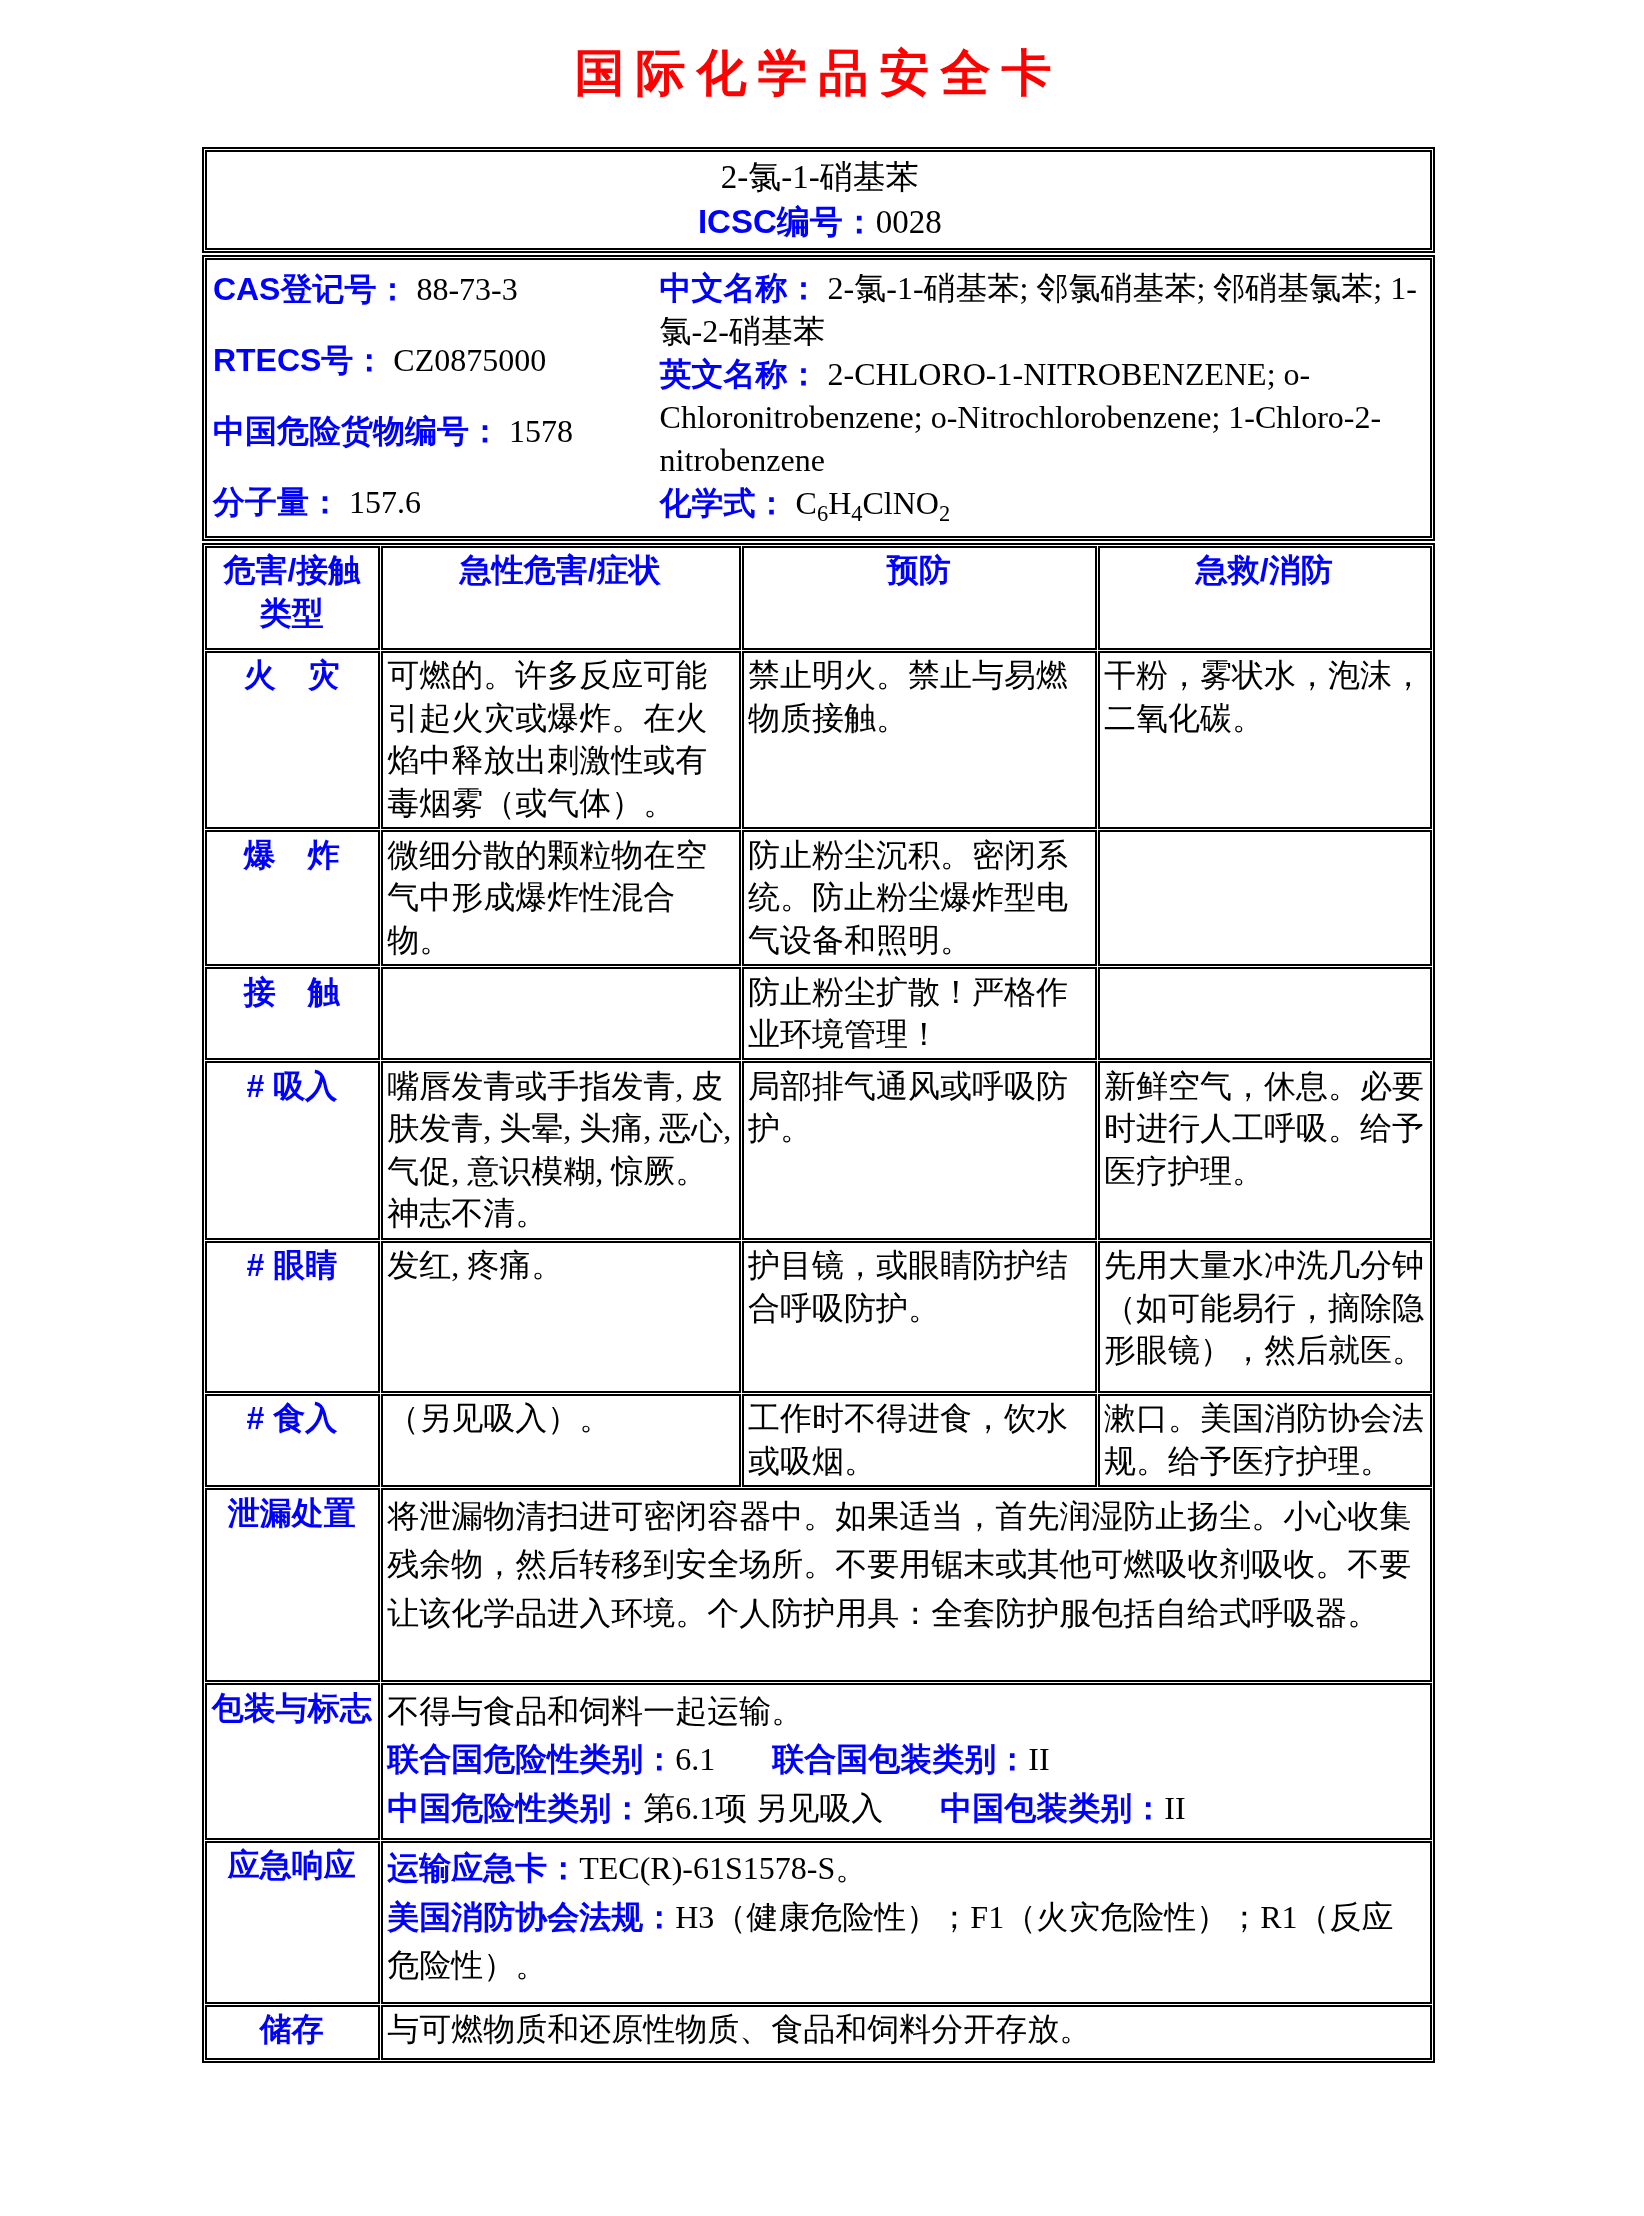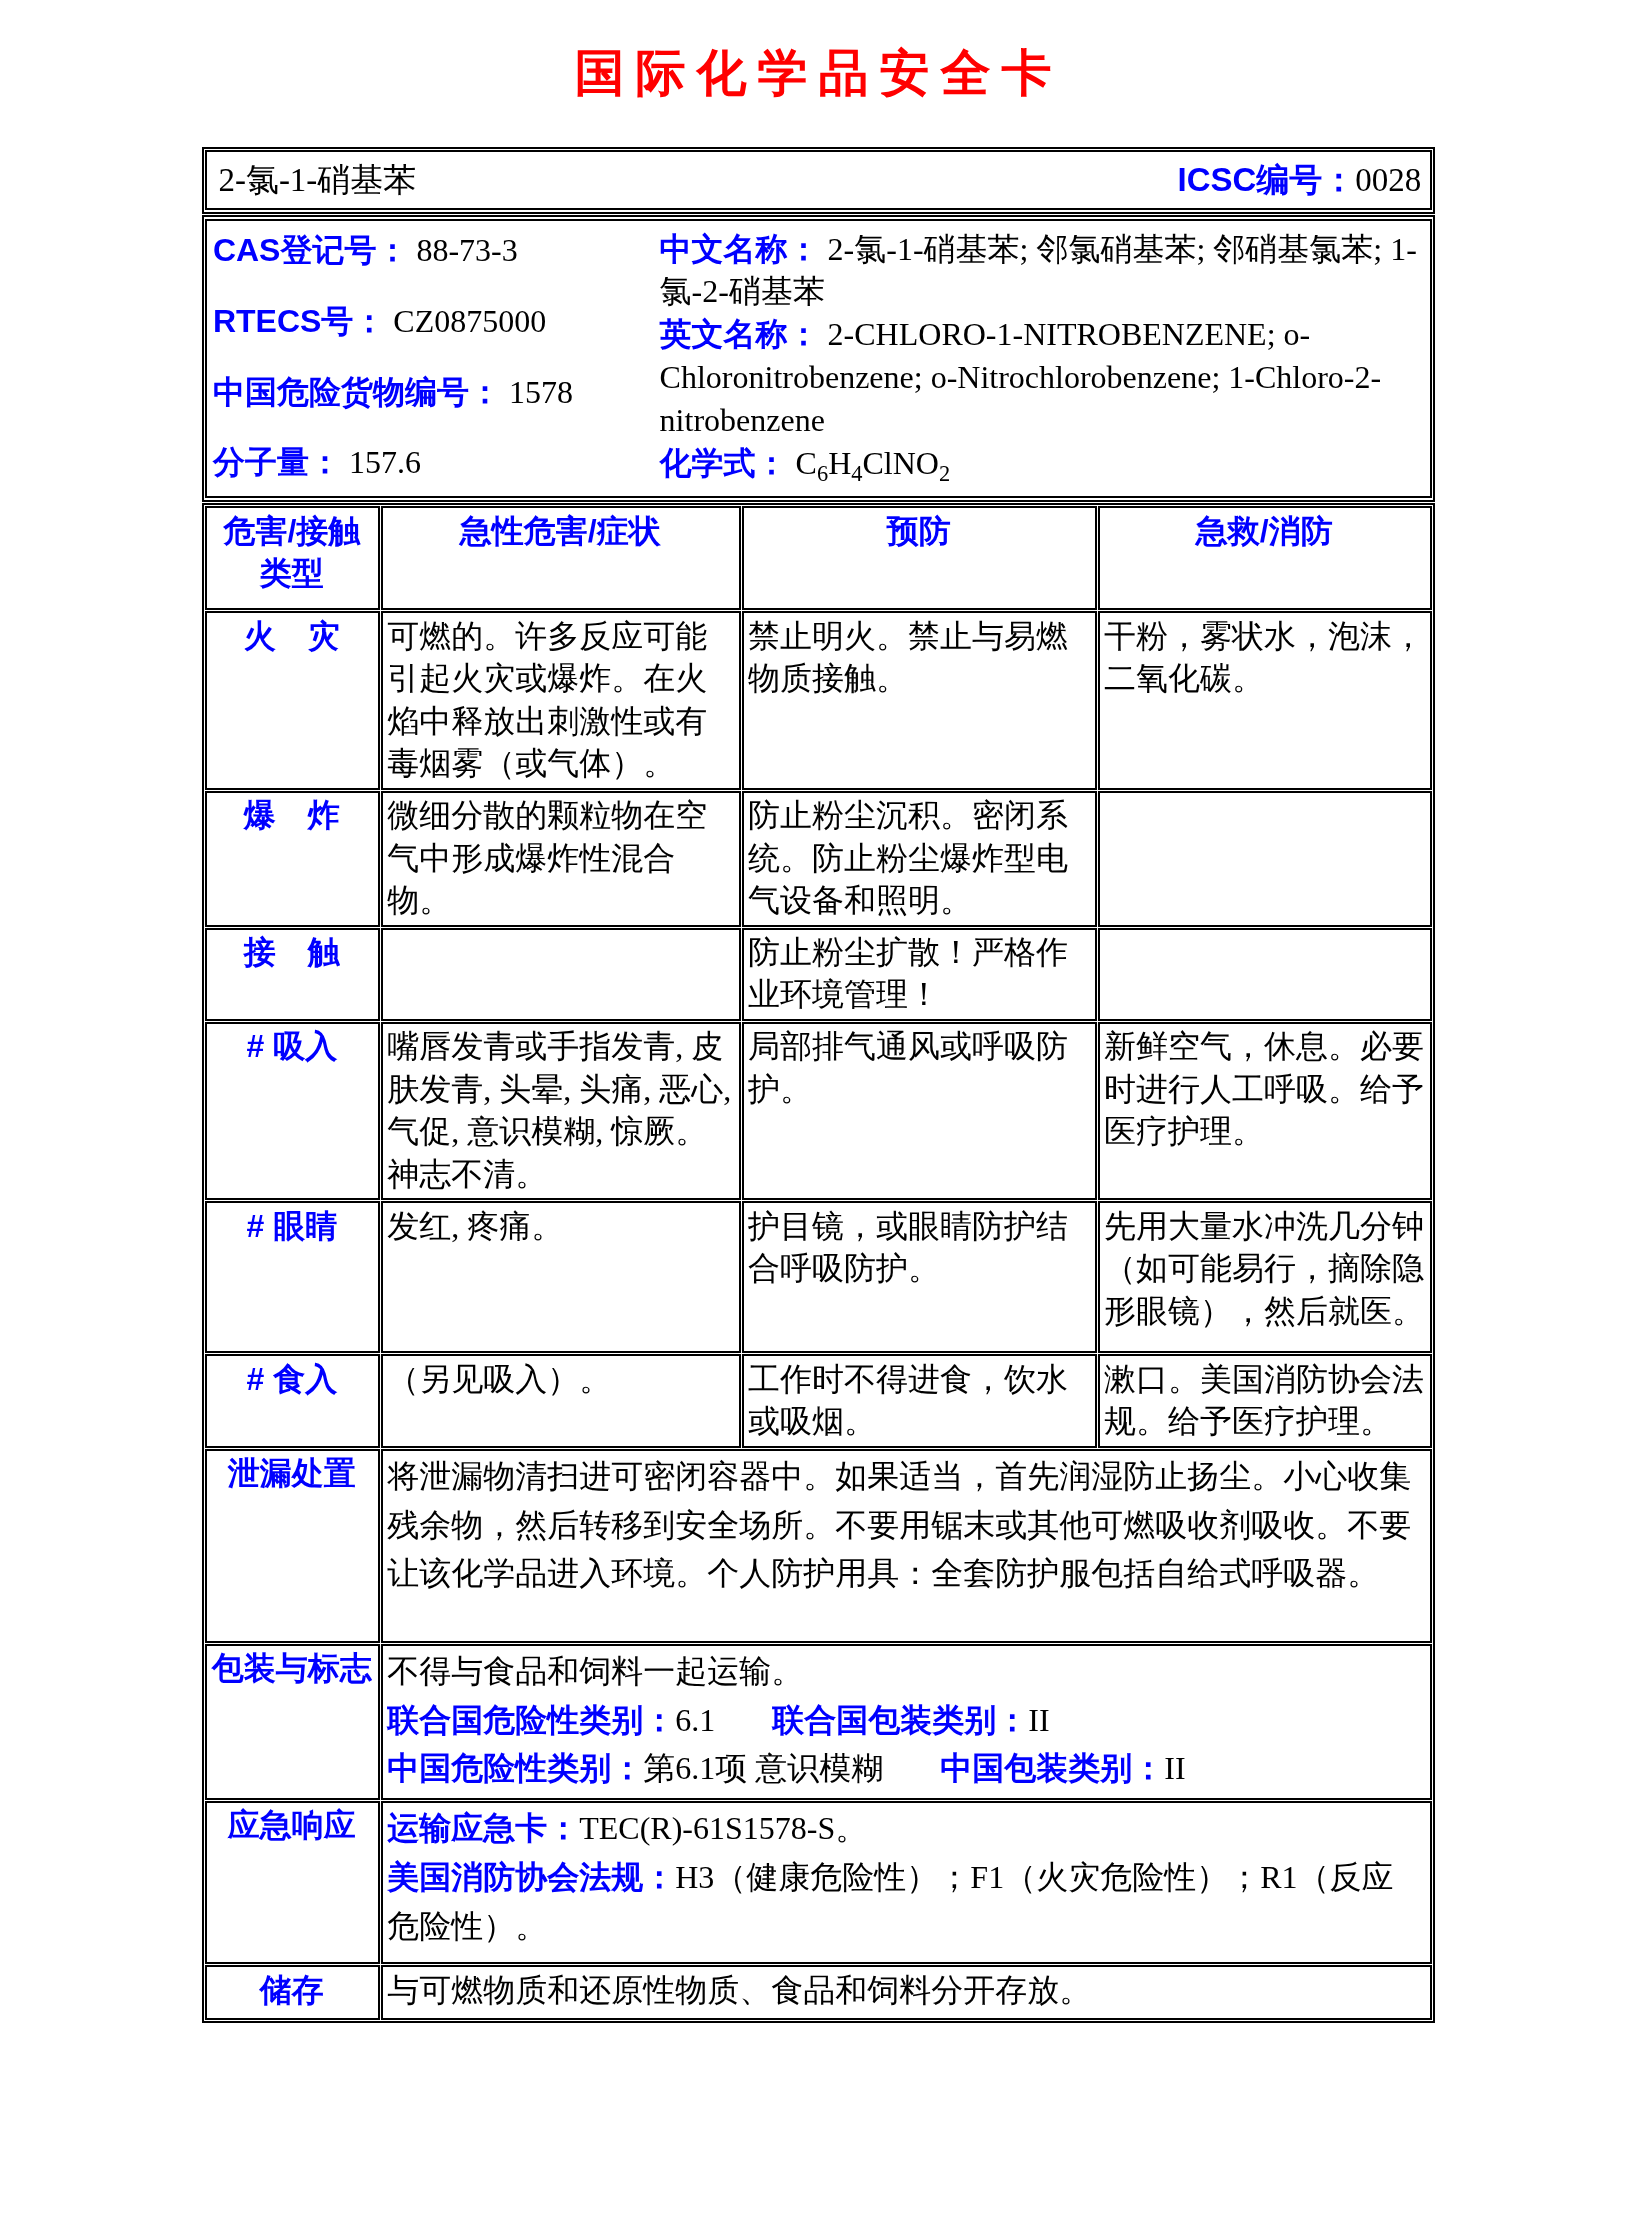--- a/index.html
+++ b/index.html
@@ -7,22 +7,22 @@
         font-family:"Liberation Serif",serif;color:#000000;overflow:hidden;}
   .page-title{position:absolute;top:40px;left:202px;width:1233px;text-align:center;
         font-family:"Liberation Sans",sans-serif;font-weight:bold;font-size:50px;
         letter-spacing:11px;color:#ff0000;}
   .content{position:absolute;left:202px;top:147px;width:1233px;}
   
   .box{border:2.8px solid #000;padding:1.4px;background:#fff;box-sizing:border-box;margin-bottom:1.4px;}
   .box-inner{border:2.1px solid #000;box-sizing:border-box;}
   .blue{color:#0000ff;font-family:"Liberation Sans",sans-serif;font-weight:bold;}
   
-  .header-inner{display:flex;justify-content:space-between;align-items:center;
-        min-height:60px;padding:2.8px 8.3px 2.8px 11px;}
+  .header-inner{display:flex;justify-content:center;align-items:center;
+        min-height:60px;padding:2.8px 8.3px 2.8px 11px;flex-direction:column;}
   .substance{font-size:33px;}
   .icsc{font-size:33px;white-space:nowrap;}
   
   .id-inner{display:flex;min-height:232px;}
   .id-left{width:37%;box-sizing:border-box;display:flex;flex-direction:column;
         justify-content:space-between;padding:8.3px 2.8px 11px 5.5px;font-size:32px;}
   .id-line{white-space:nowrap;}
   .id-right{width:63%;box-sizing:border-box;padding:7px 8.3px 7px 0;font-size:32px;line-height:1.34;}
   .id-right p{margin:0;}
   sub{font-size:70%;}
@@ -156,21 +156,21 @@
 
       <tr class="h-pack wide">
         <td class="rowlabel blue">包装与标志</td>
         <td class="fullcell" colspan="3">
           <div>不得与食品和饲料一起运输。</div>
           <div>
             <span class="pair"><span class="blue">联合国危险性类别：</span><span>6.1</span></span>
             <span><span class="blue">联合国包装类别：</span><span>II</span></span>
           </div>
           <div>
-            <span class="pair"><span class="blue">中国危险性类别：</span><span>第6.1项 意识模糊</span></span>
+            <span class="pair"><span class="blue">中国危险性类别：</span><span>第6.1项 另见吸入</span></span>
             <span><span class="blue">中国包装类别：</span><span>II</span></span>
           </div>
         </td>
       </tr>
 
       <tr class="h-emer wide">
         <td class="rowlabel blue">应急响应</td>
         <td class="fullcell" colspan="3">
           <div>
             <span class="blue">运输应急卡：</span><span>TEC(R)-61S1578-S。</span>

